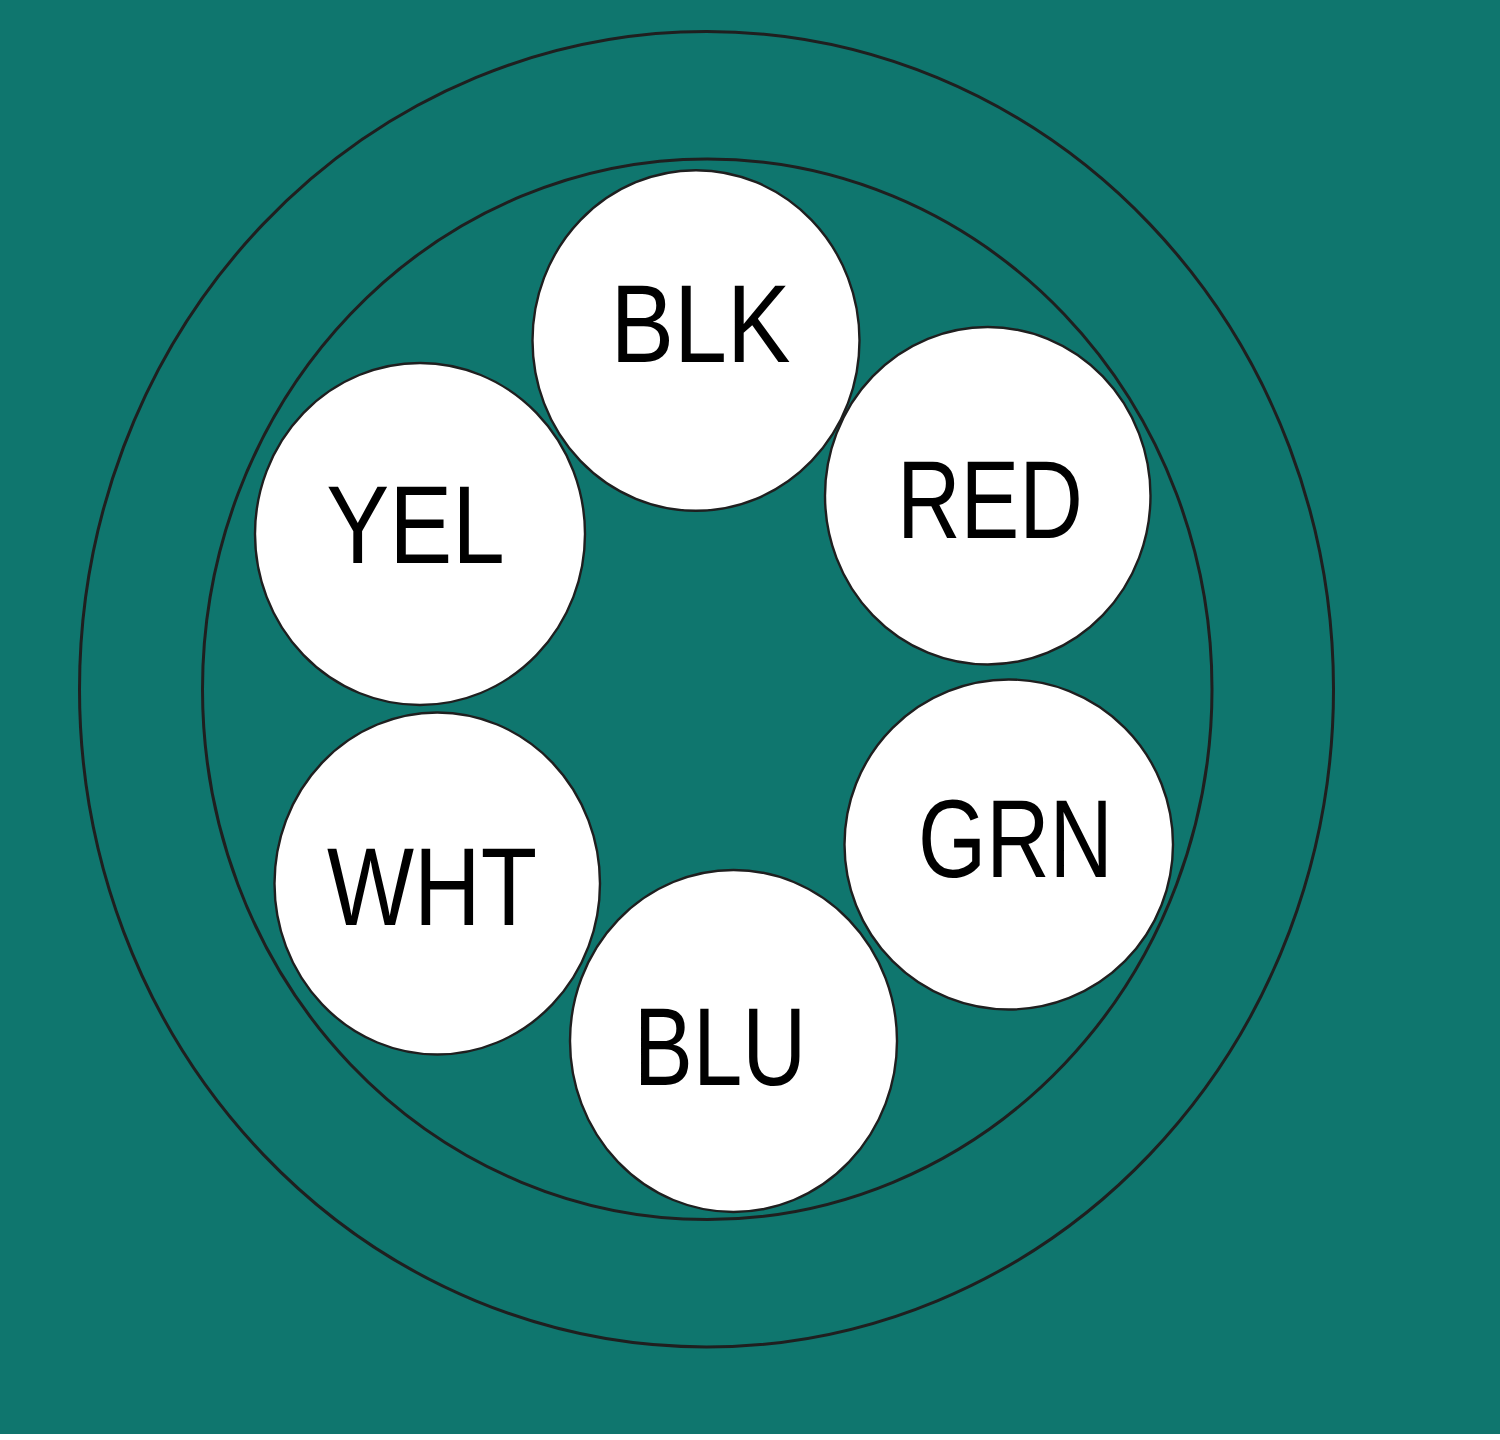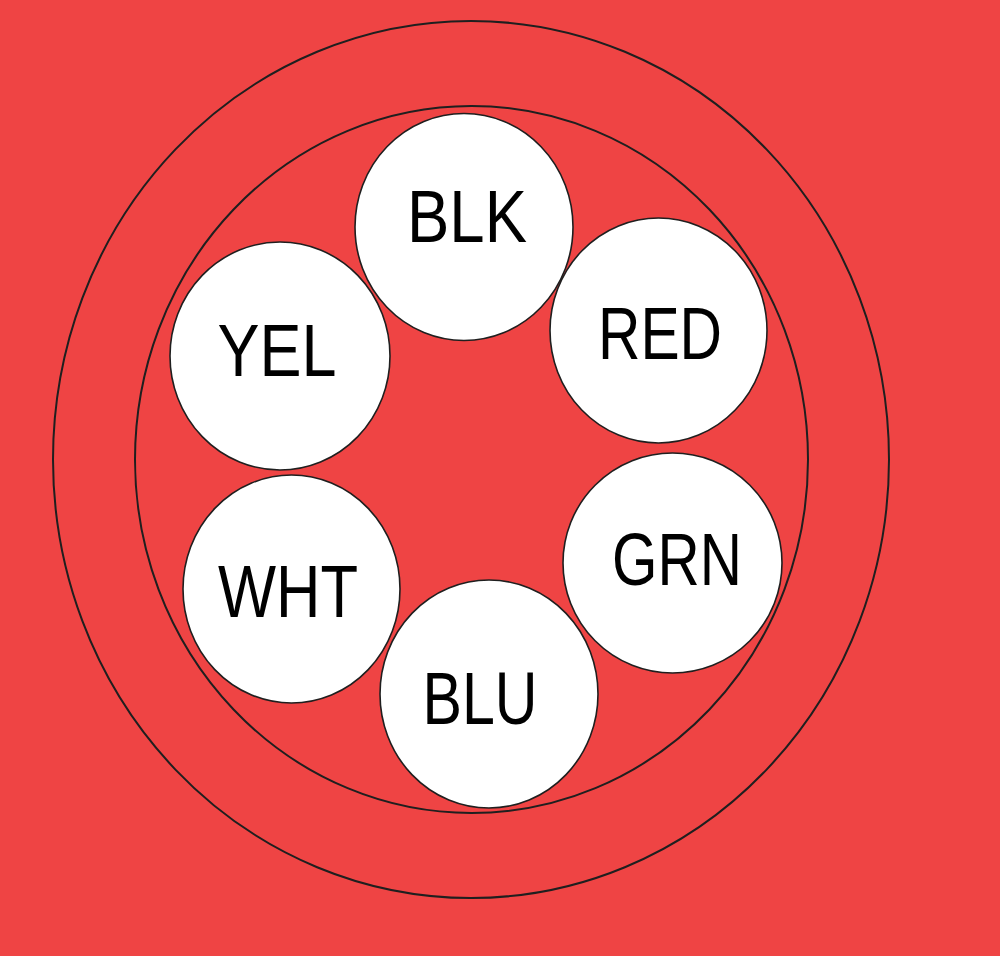--- a/index.html
+++ b/index.html
@@ -4,21 +4,21 @@
 <style>
   html, body {
     margin: 0;
     padding: 0;
     background: #ffffff;
   }
   .stage {
     position: relative;
     width: 1000px;
     height: 956px;
-    background: #ef4444;
+    background: #0f766e;
     overflow: hidden;
   }
   svg {
     display: block;
     width: 1000px;
     height: 960px;
   }
   .ring {
     fill: none;
     stroke: #1f1f1f;

